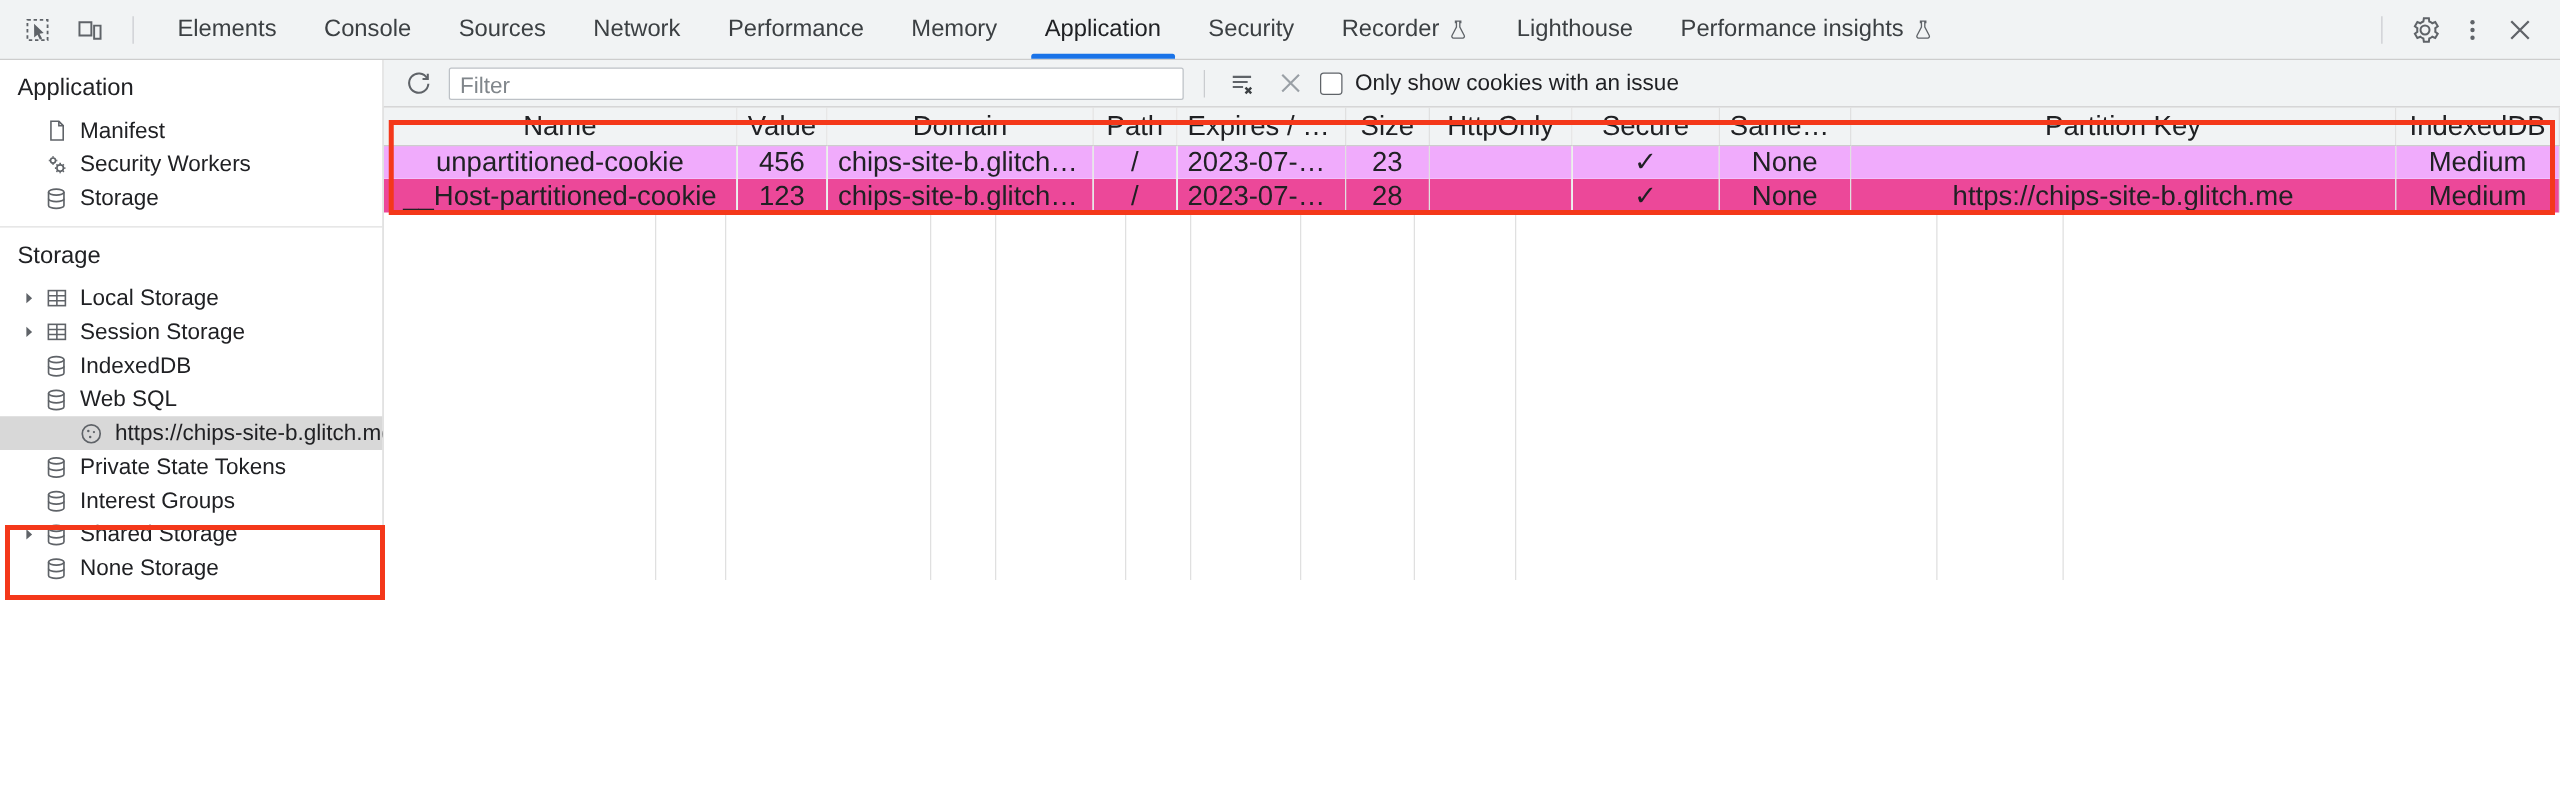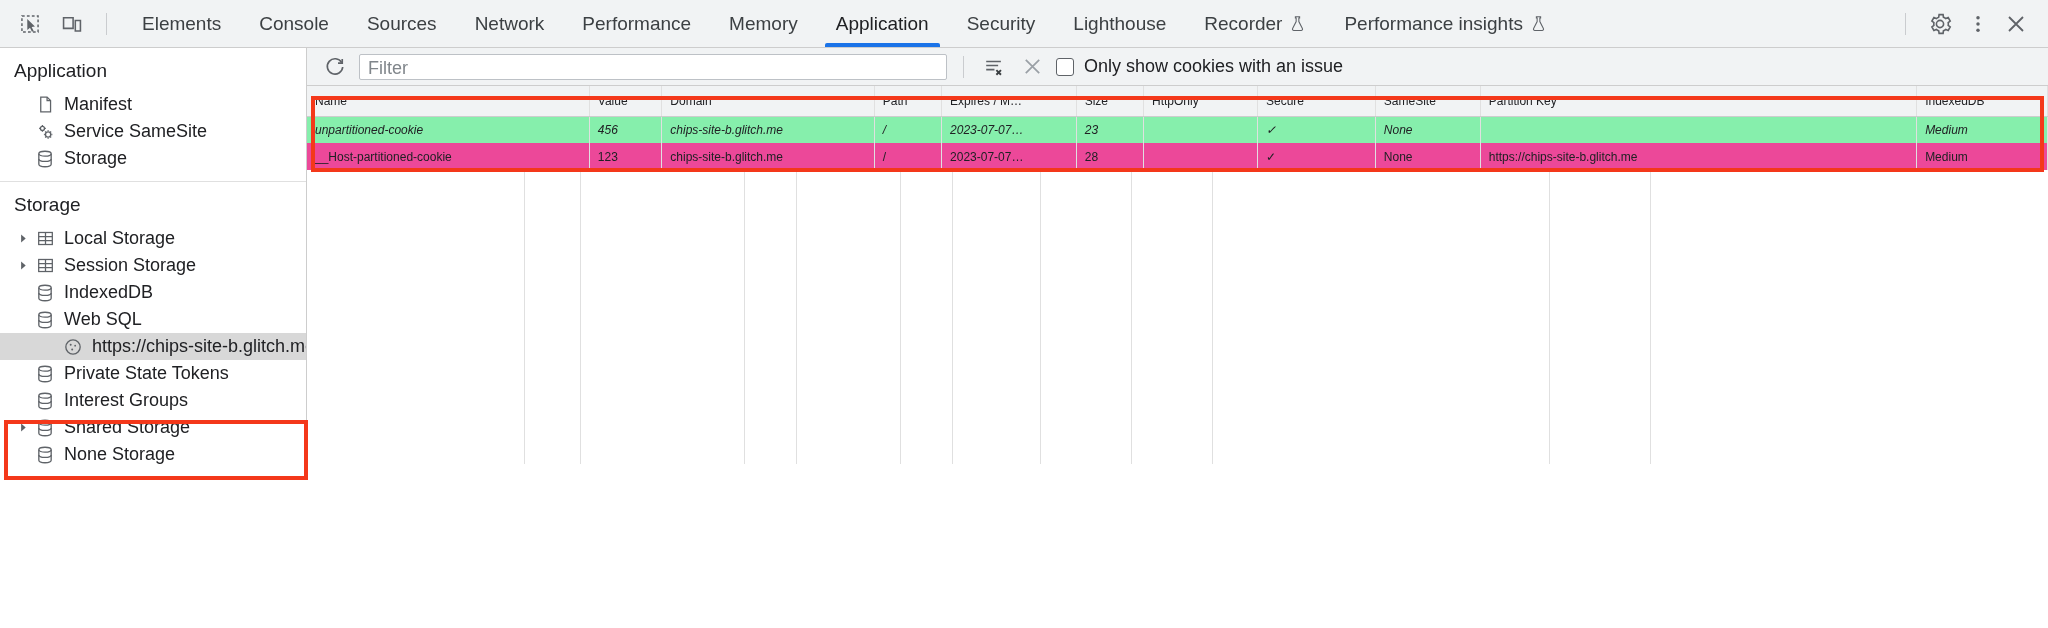--- a/index.html
+++ b/index.html
@@ -99,33 +99,33 @@
   }
   .fb-input input::placeholder { color: #80868b; }
   .fb-sep { width: 1px; height: 22px; background: #cacccf; margin: 0 6px; }
   .fb-check { display: flex; align-items: center; gap: 10px; font-size: 18px; color: #202124; white-space: nowrap; }
   .cbox { width: 18px; height: 18px; border: 1px solid #5f6368; border-radius: 3px; background: #fff; }
 
   
   .tablewrap { flex: 1; overflow: hidden; position: relative; }
   table.cookies { width: 100%; border-collapse: collapse; table-layout: fixed; }
   table.cookies th, table.cookies td {
-    font-size: 12px; color: #202124;
-    text-align: left; font-weight: normal;
+    font-size: 22px; color: #202124;
+    text-align: center; font-weight: normal;
     padding: 0 8px;
     border-right: 1px solid #e0e0e0;
     white-space: nowrap; overflow: hidden; text-overflow: ellipsis;
   }
   table.cookies thead th {
     height: 30px; background: #f1f3f4;
     border-bottom: 1px solid #cdcdcd;
     color: #202124;
   }
   table.cookies tbody td { height: 27px; }
-  table.cookies tbody tr.odd td { background: #86efac; font-style: italic; }
+  table.cookies tbody tr.odd td { background: #f0abfc; }
   table.cookies tbody tr.even td { background: #ec4899; }
   td.num, th.num { text-align: right; }
   td.ctr { text-align: center; }
   td.name { padding-left: 28px; }
 
   
   .fillgrid { position: absolute; left: 0; right: 0; top: 84px; bottom: 0; display: flex; pointer-events: none; }
   .fillcol { border-right: 1px solid #e0e0e0; height: 100%; }
 
   
@@ -178,30 +178,30 @@
       <div class="tab">
           <span>Memory</span>
         </div>
       <div class="tab active">
           <span>Application</span>
         </div>
       <div class="tab">
           <span>Security</span>
         </div>
       <div class="tab">
-          <span>Lighthouse</span>
-        </div>
-      <div class="tab">
         <span>Recorder</span>
         <span class="flask">
           <svg width="17" height="17" viewBox="0 0 24 24">
               <path d="M9 2.6h6v1.6h-1.1v5.1l5 9.6c.7 1.3-.2 2.9-1.7 2.9H6.8c-1.5 0-2.4-1.6-1.7-2.9l5-9.6V4.2H9z" fill="none" stroke="#5f6368" stroke-width="1.5"></path>
             </svg>
         </span>
       </div>
+      <div class="tab">
+          <span>Lighthouse</span>
+        </div>
       <div class="tab">
         <span>Performance insights</span>
         <span class="flask">
           <svg width="17" height="17" viewBox="0 0 24 24">
               <path d="M9 2.6h6v1.6h-1.1v5.1l5 9.6c.7 1.3-.2 2.9-1.7 2.9H6.8c-1.5 0-2.4-1.6-1.7-2.9l5-9.6V4.2H9z" fill="none" stroke="#5f6368" stroke-width="1.5"></path>
             </svg>
         </span>
       </div>
     </div>
 
@@ -250,21 +250,21 @@
           <span class="ico">
             <svg width="21" height="21" viewBox="0 0 24 24">
               <g fill="none" stroke="#5f6368" stroke-width="1.5">
                 <circle cx="8.5" cy="8.5" r="2.3"></circle>
                   <circle cx="15" cy="15.4" r="3"></circle>
                 <path d="M15 10.6v1.1M15 19.1v1.1M10.2 15.4h1.1M18.7 15.4h1.1M11.6 12l.8.8M17.6 18l.8.8M18.4 12l-.8.8M12.4 18l-.8.8"></path>
                 <path d="M8.5 4.6v1M8.5 11.4v1M4.6 8.5h1M11.4 8.5h1"></path>
               </g>
             </svg>
           </span>
-          <span class="side-label">Service SameSite</span>
+          <span class="side-label">Security Workers</span>
         </div>
 
         <div class="side-item lvl1">
           <span class="arrow none"></span>
           <span class="ico">
             <svg width="20" height="20" viewBox="0 0 24 24">
                 <g fill="none" stroke="#5f6368" stroke-width="1.6">
                   <ellipse cx="12" cy="5.6" rx="7.4" ry="2.9"></ellipse>
                   <path d="M4.6 5.6v12.8c0 1.6 3.3 2.9 7.4 2.9s7.4-1.3 7.4-2.9V5.6"></path>
                   <path d="M4.6 11.9c0 1.6 3.3 2.9 7.4 2.9s7.4-1.3 7.4-2.9"></path>

